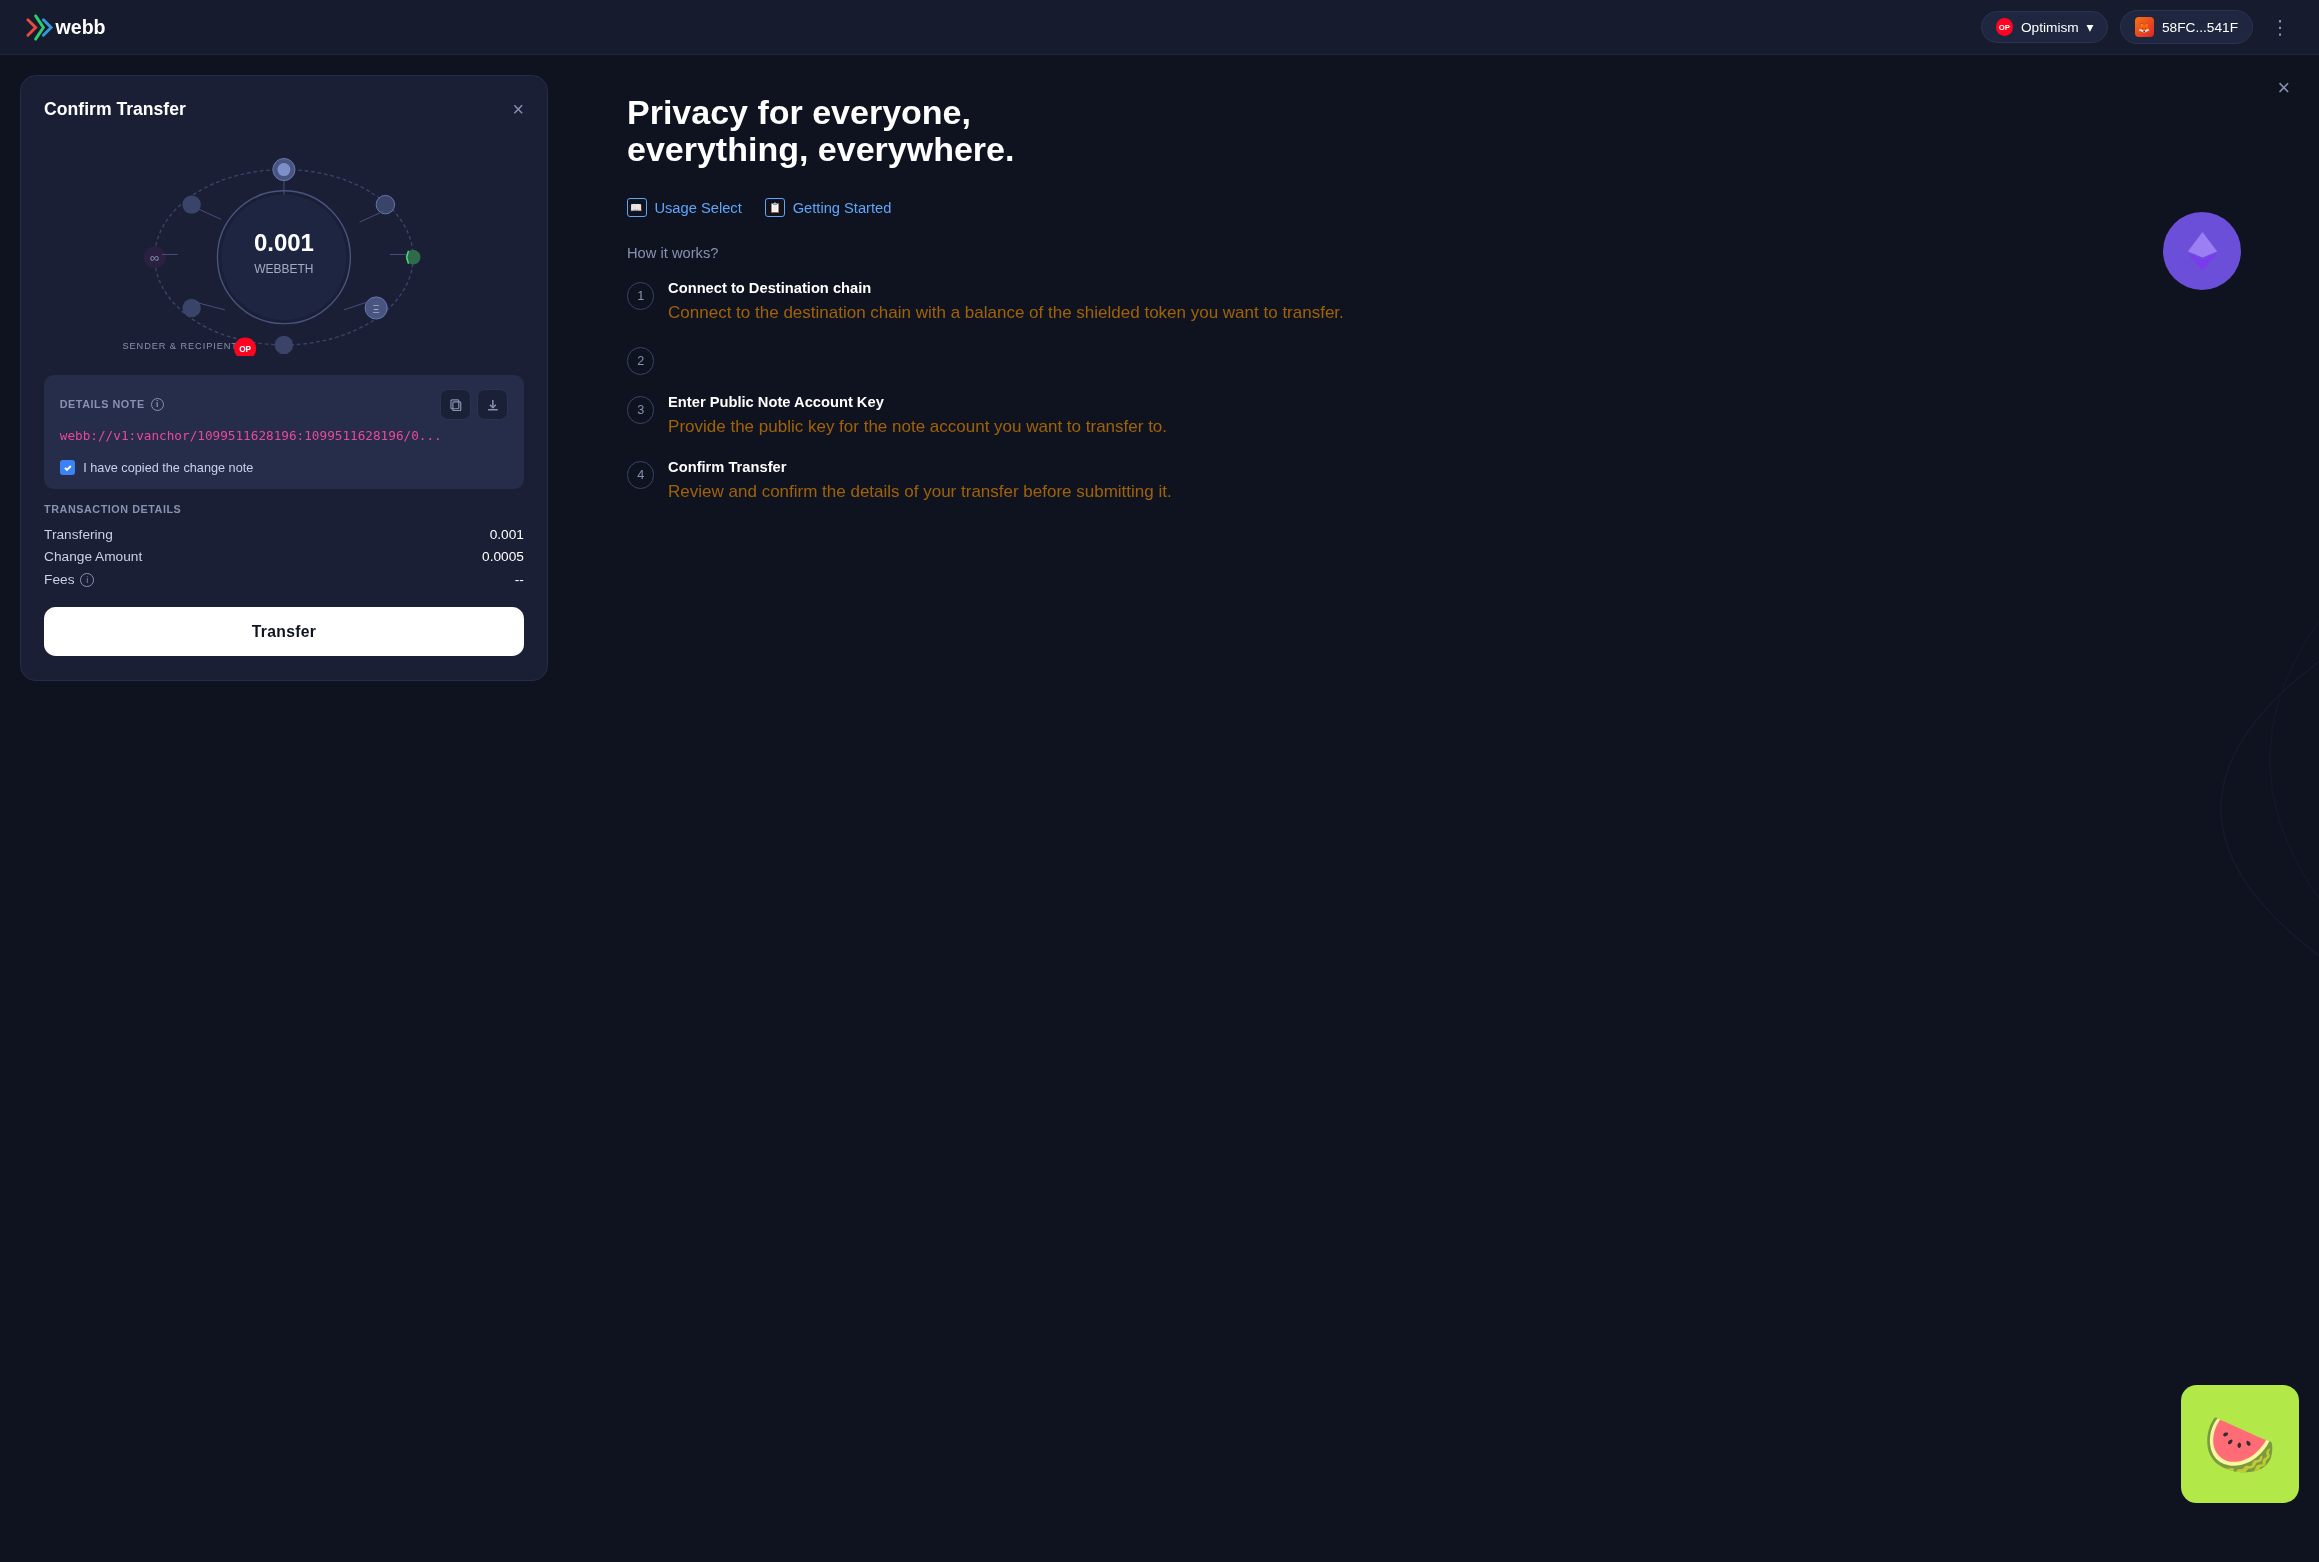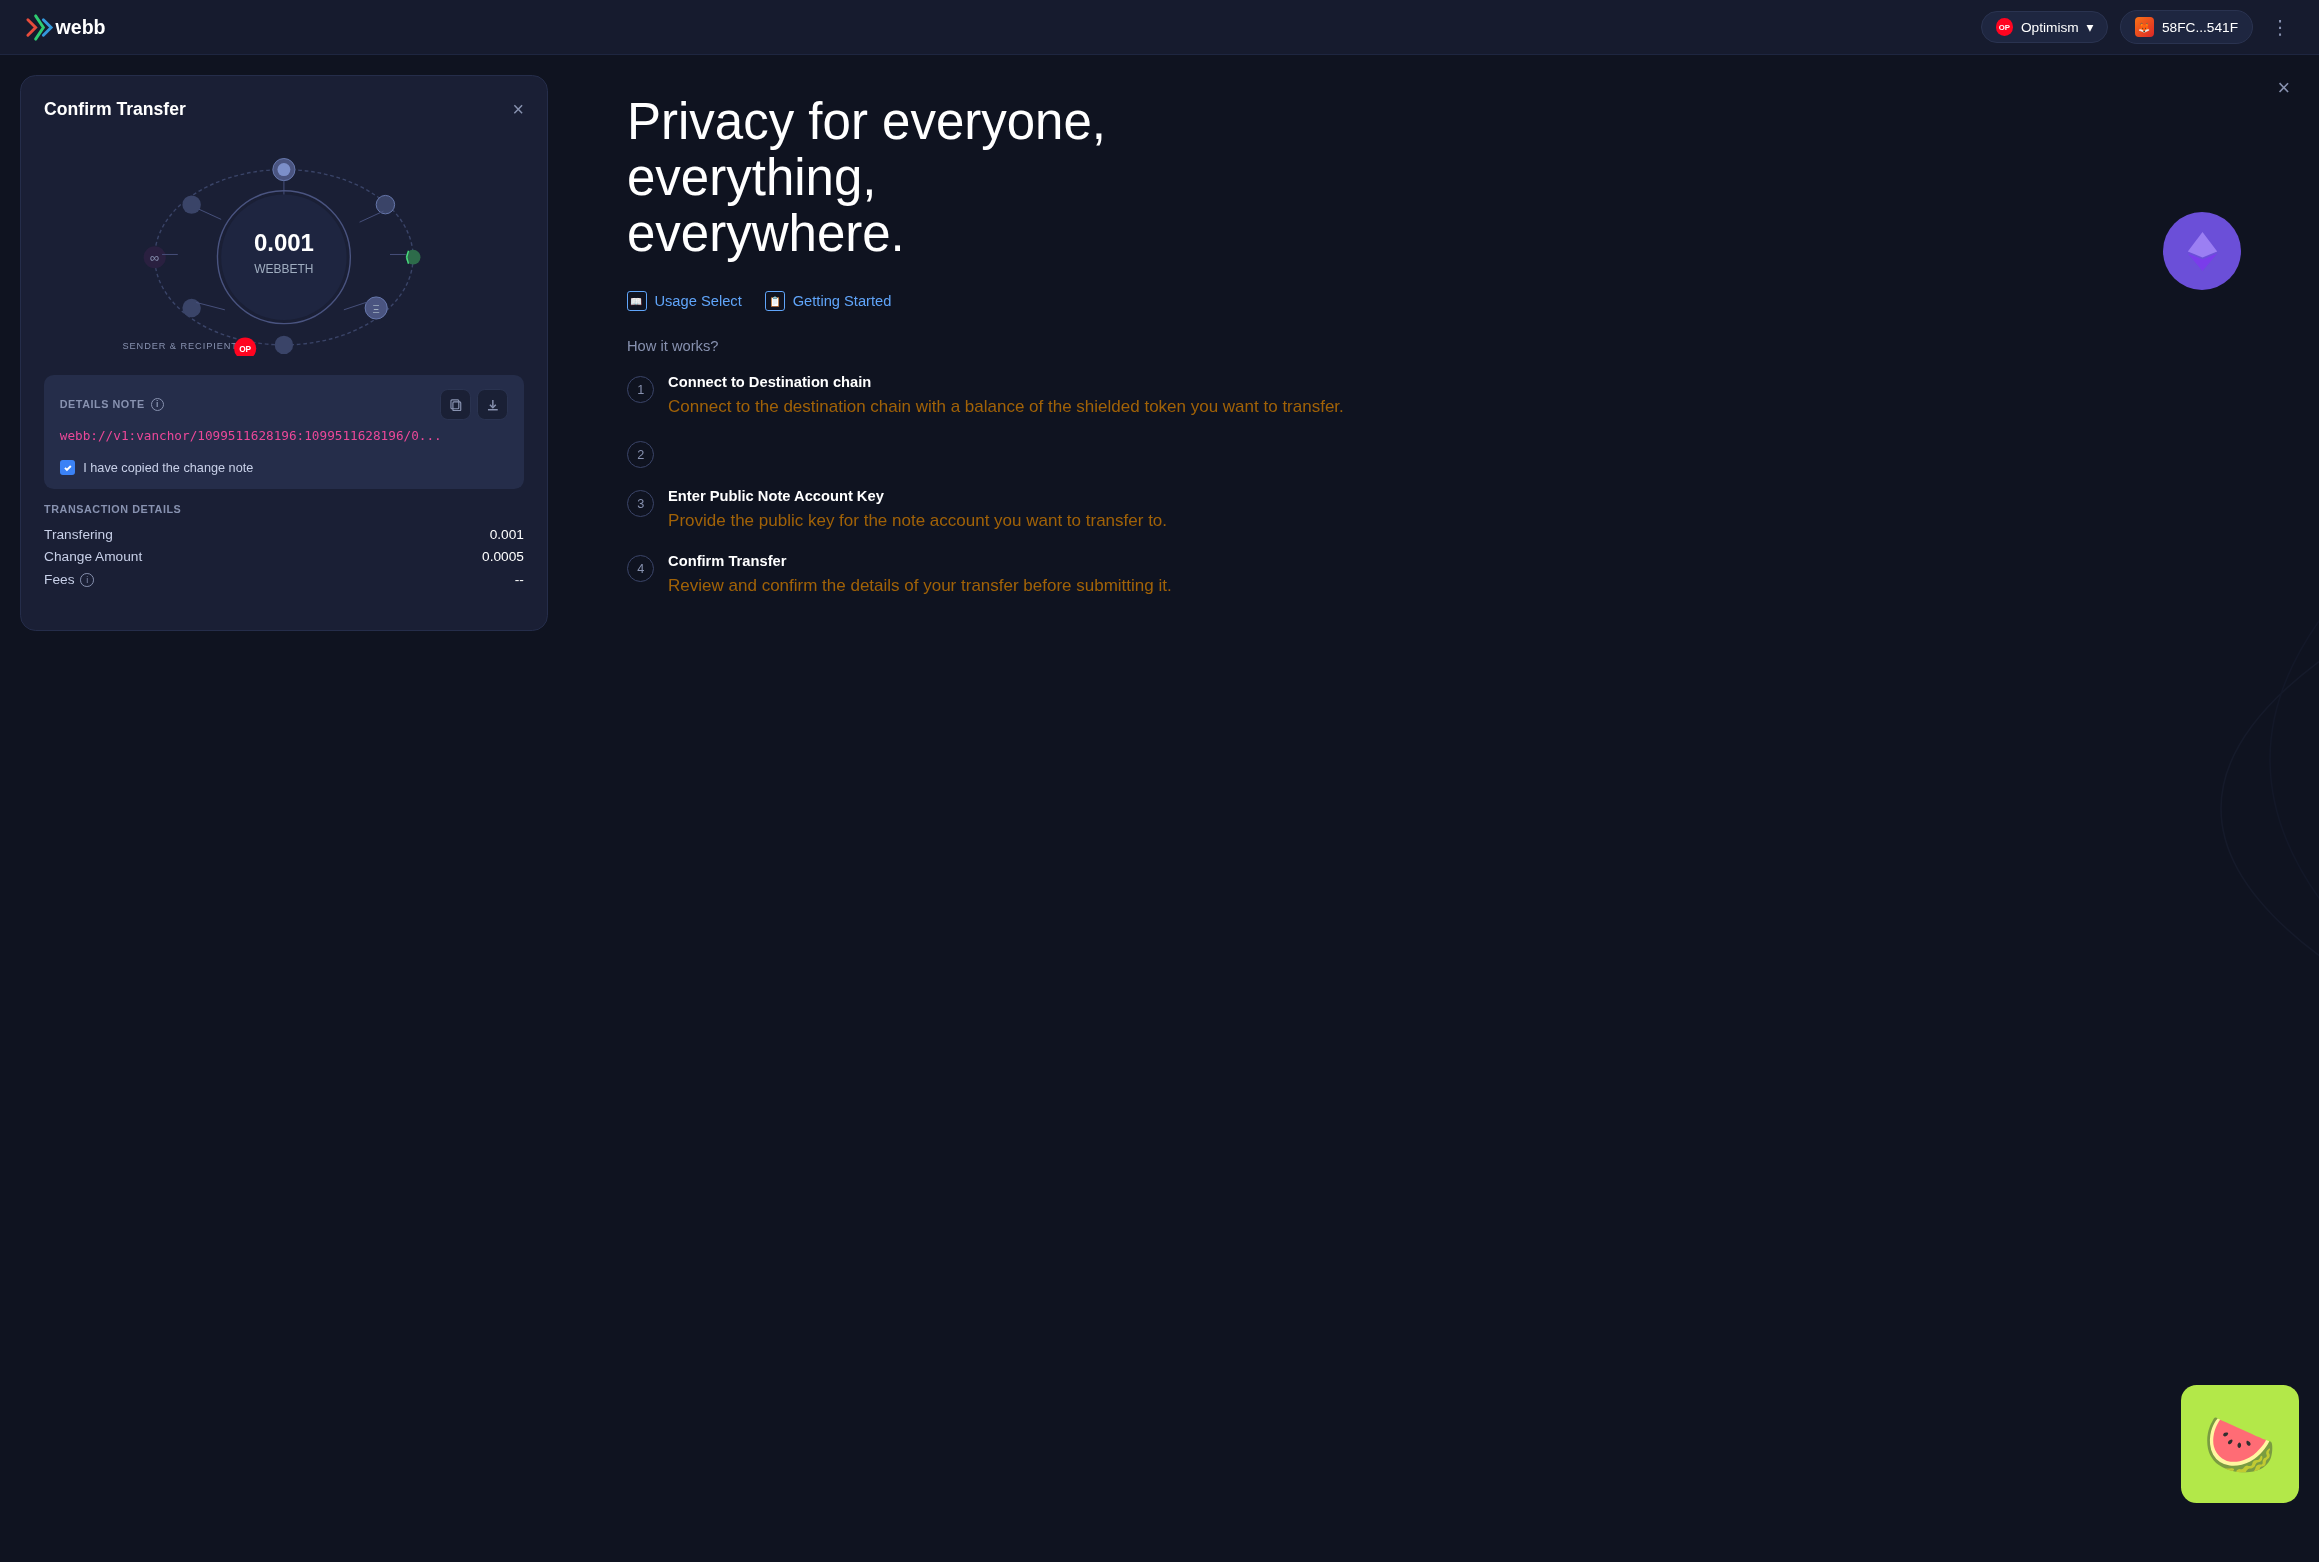--- a/index.html
+++ b/index.html
@@ -302,22 +302,22 @@
     .close-right {
       position: absolute;
       top: 19.6px;
       right: 29px;
       color: #8892b0;
       cursor: pointer;
       font-size: 21.6px;
     }
 
     .hero-title {
-      font-size: 51px;
-      font-weight: 400;
+      font-size: 34px;
+      font-weight: 700;
       color: #fff;
       line-height: 1.1;
       margin-bottom: 29px;
       max-width: 490px;
     }
 
     .guide-links {
       display: flex;
       gap: 23.5px;
       margin-bottom: 27.4px;
@@ -554,20 +554,21 @@
         <div class="tx-row">
           <span class="tx-row-label">
             Fees
             <span class="info-icon">i</span>
           </span>
           <span class="tx-row-value">--</span>
         </div>
       </div>
 
       
+      <button class="transfer-btn">Transfer</button>
 
     </div>
   </div>
 
   <div class="right-panel">
     <span class="close-right">×</span>
 
     <svg class="curve-lines" viewBox="0 0 400 700" fill="none">
       <path d="M 400 200 Q 200 350 400 500 Q 600 650 400 800" stroke="#3a4468" stroke-width="1.5" fill="none"></path>
       <path d="M 450 100 Q 250 300 450 500 Q 650 700 450 900" stroke="#2a3458" stroke-width="1.5" fill="none"></path>

